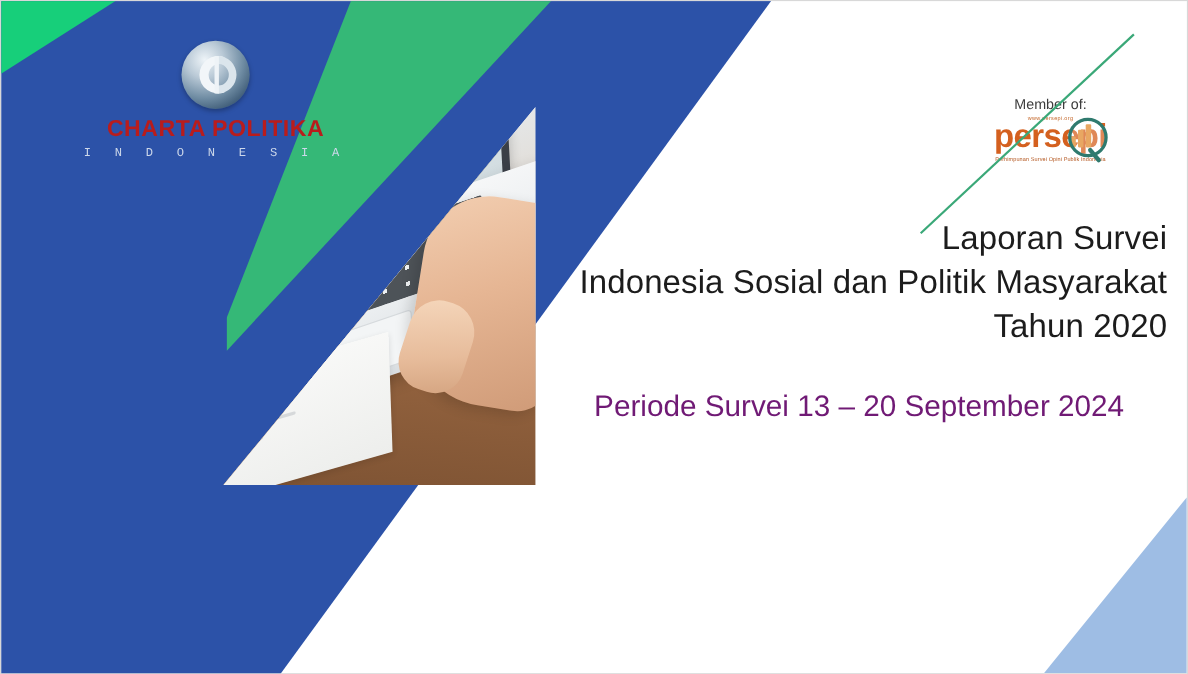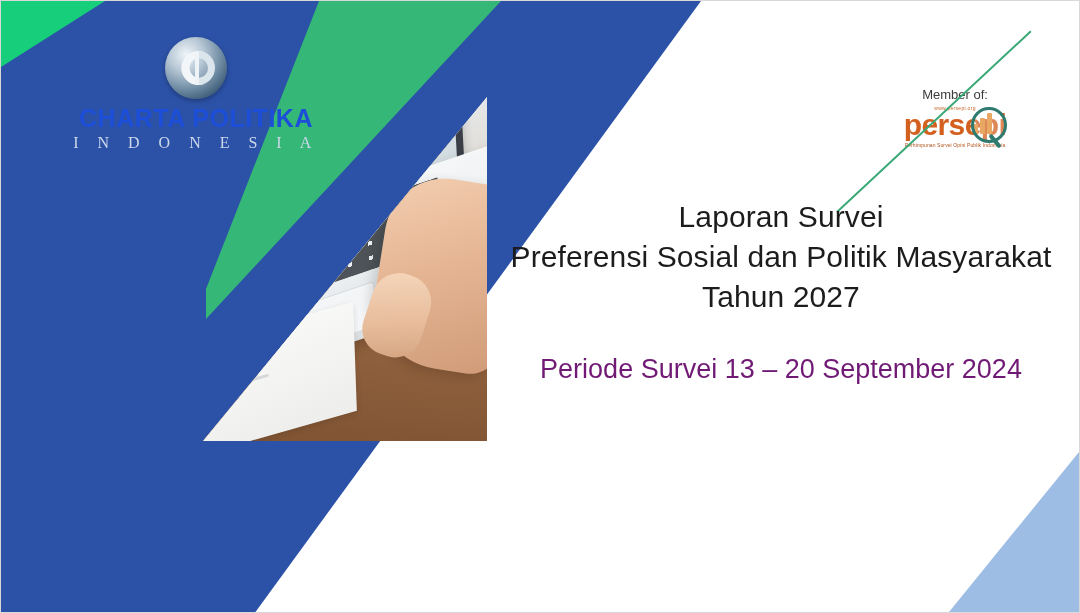--- a/index.html
+++ b/index.html
@@ -229,20 +229,21 @@
     width: 560px;
     text-align: center;
   }
   .title {
     font-family: "Liberation Sans", sans-serif;
     font-size: 30px;
     line-height: 40px;
     color: #1c1c1c;
     font-weight: 400;
     letter-spacing: .1px;
+    text-align: right;
   }
   .title .line { display: block; white-space: nowrap; }
   .subtitle {
     margin-top: 34px;
     font-family: "Liberation Sans", sans-serif;
     font-size: 27px;
     line-height: 36px;
     color: #701a75;
     font-weight: 400;
   }
@@ -263,33 +264,33 @@
     background: radial-gradient(circle at 34% 28%, #eef4f8 0%, #b9c9d6 28%, #6f8ca3 58%, #35526e 84%, #1d3450 100%);
     position: relative;
     box-shadow: 0 2px 5px rgba(0,0,0,.3);
   }
   .cp-mark .glyph {
     position: absolute;
     inset: 9px;
     border-radius: 50%;
   }
   .cp-name {
-    font-size: 25px;
+    font-size: 21px;
     font-weight: bold;
-    color: #1d4ed8;
+    color: #b91c1c;
     letter-spacing: .5px;
     line-height: 26px;
     font-family: "Liberation Sans", sans-serif;
   }
   .cp-sub {
-    font-size: 16px;
+    font-size: 11px;
     color: #cdd8ea;
     letter-spacing: 7.5px;
     margin-top: 3px;
-    font-family: Liberation Serif, serif;
+    font-family: Liberation Mono, monospace;
   }
 
   
   .persepi {
     position: absolute;
     left: 884px;
     top: 86px;
     width: 140px;
     text-align: center;
   }
@@ -424,19 +425,19 @@
     <div class="psp-tag">Perhimpunan Survei Opini Publik Indonesia</div>
   </div>
 
   <div class="accent-line"></div>
 
   <div class="blue-corner"></div>
 
   <div class="text-block">
     <div class="title">
       <span class="line">Laporan Survei</span>
-      <span class="line">Preferensi Sosial dan Politik Masyarakat</span>
-      <span class="line">Tahun 2027</span>
+      <span class="line">Indonesia Sosial dan Politik Masyarakat</span>
+      <span class="line">Tahun 2020</span>
     </div>
     <div class="subtitle">Periode Survei 13 – 20 September 2024</div>
   </div>
 
 </div>
 
 </body></html>

